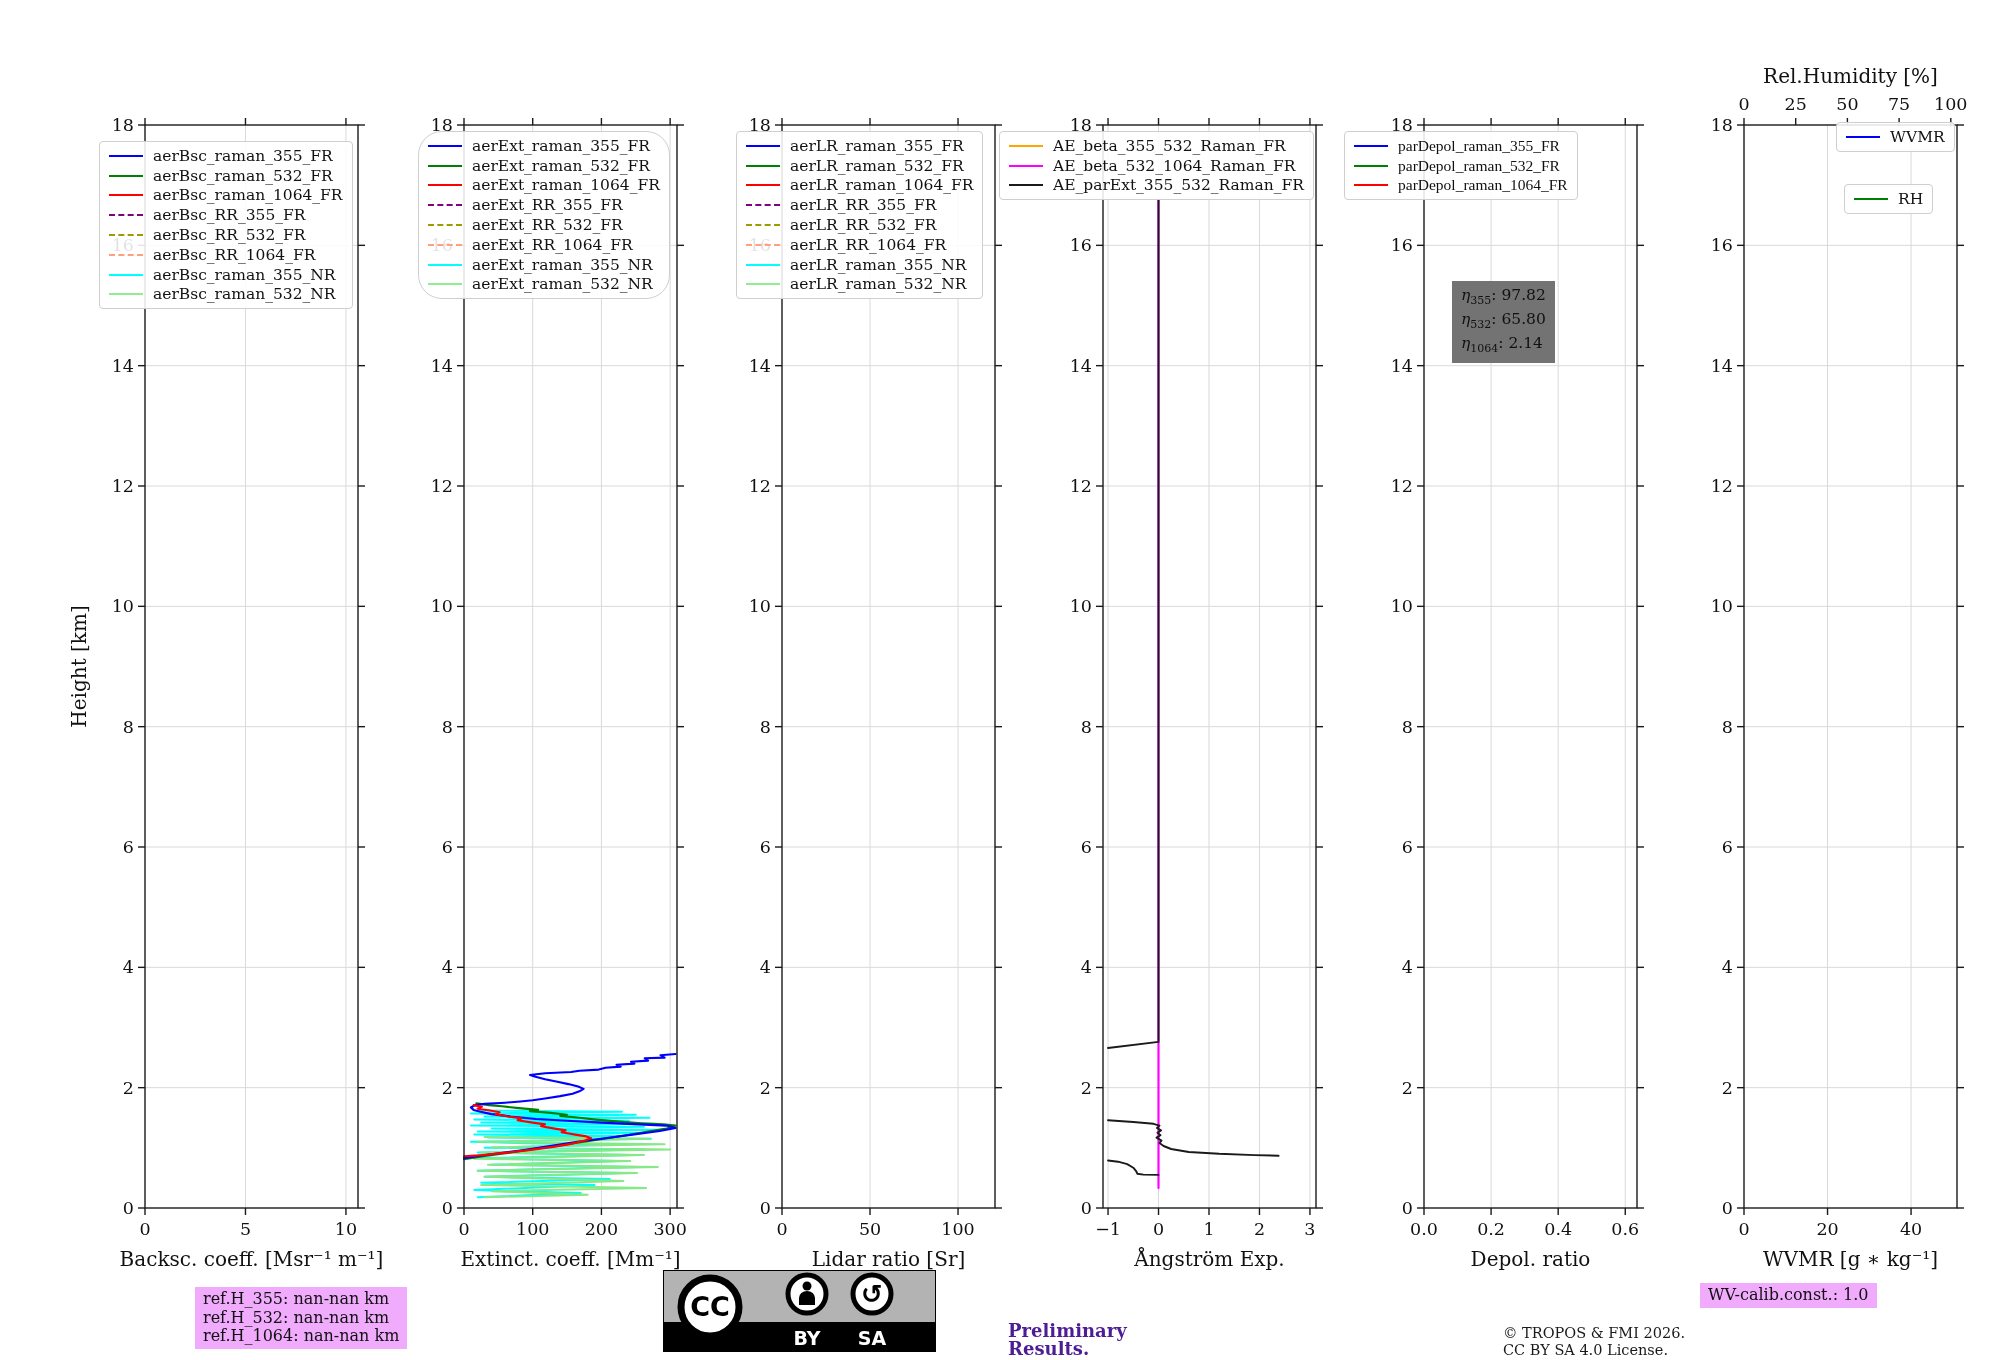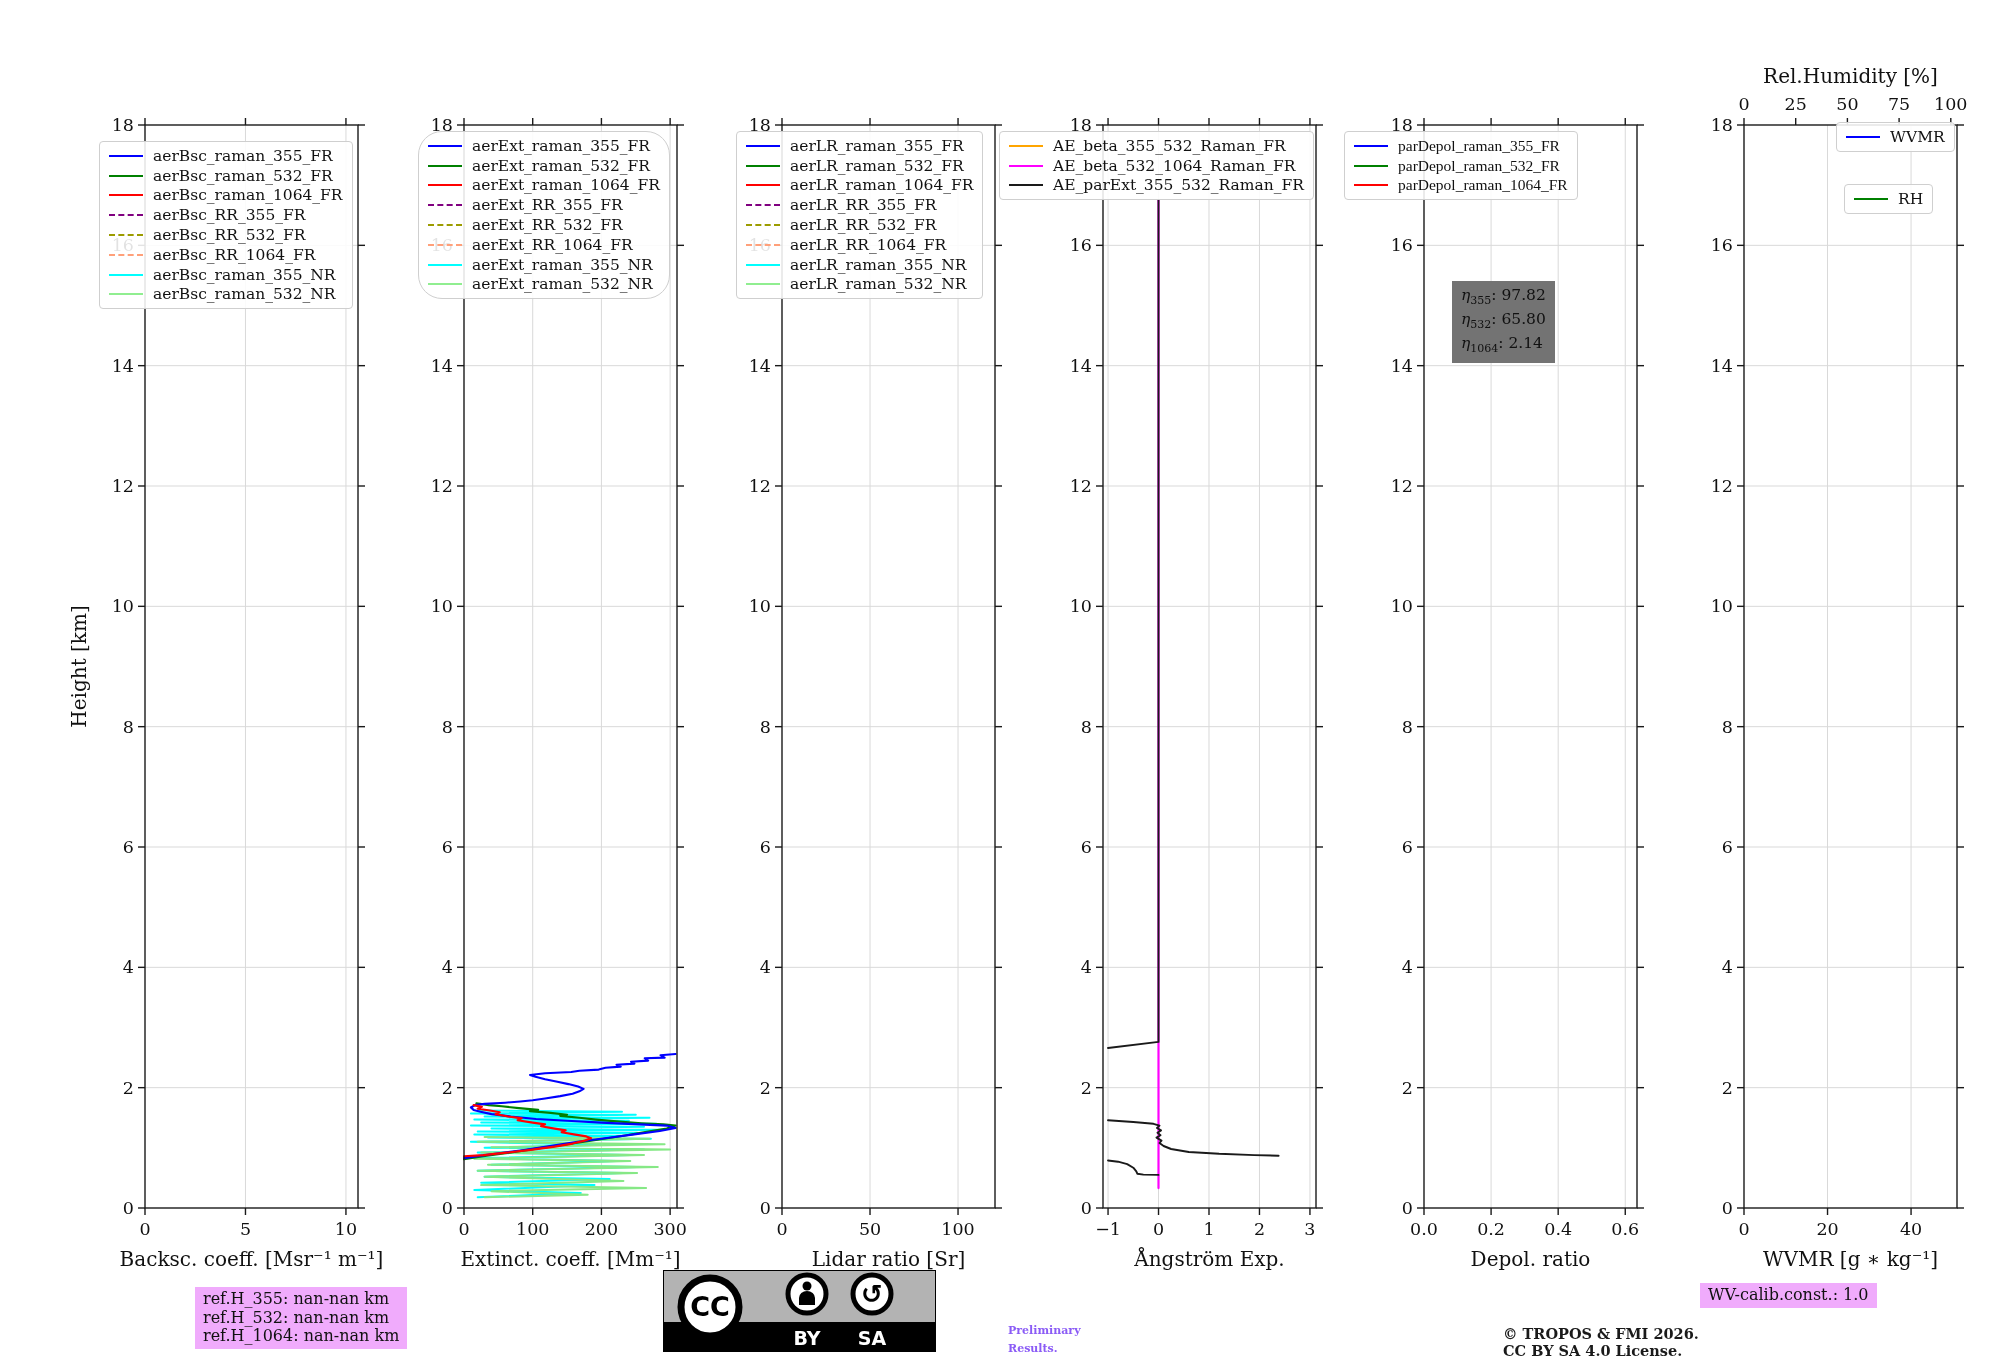--- a/index.html
+++ b/index.html
@@ -8,22 +8,22 @@
   #plot-svg{position:absolute;left:0;top:0;}
   .title{position:absolute;left:0;top:20px;width:2000px;text-align:center;font-size:27px;color:#111;}
   .lg-box{position:absolute;background:rgba(255,255,255,0.88);border:1px solid #cfcfcf;border-radius:4px;padding:4px 9px;z-index:5;}
   .lg-row{display:flex;align-items:center;gap:10px;height:19.8px;}
   .lg-line{width:34px;height:0;border-top:2.6px solid #000;flex:none;}
   .lg-label{font-size:15.5px;color:#111;white-space:nowrap;}
   .eta-box{position:absolute;background:#737373;padding:5px 9px;z-index:4;font-size:15.5px;color:#111;line-height:19px;}
   .eta-box i{font-family:"DejaVu Serif",serif;}
   .eta-box sub{font-size:11px;}
   .note{position:absolute;background:#f0abfc;font-size:16px;line-height:18.5px;color:#111;padding:3px 8px;z-index:4;}
-  .prelim{position:absolute;color:#8b5cf6;font-weight:bold;font-size:11px;line-height:17.5px;z-index:4;}
-  .copyr{position:absolute;color:#1a1a1a;font-weight:bold;font-size:14.5px;line-height:17px;z-index:4;}
+  .prelim{position:absolute;color:#4c1d95;font-weight:bold;font-size:18px;line-height:17.5px;z-index:4;}
+  .copyr{position:absolute;color:#1a1a1a;font-weight:normal;font-size:14.5px;line-height:17px;z-index:4;}
   .badge{position:absolute;z-index:4;}
 </style>
 </head>
 <body>
 
 <div id="fig">
   <svg id="plot-svg" width="2000" height="1360">
       <g>
         <g>
           <line x1="245.47169811320754" y1="125" x2="245.47169811320754" y2="1208" stroke="#d9d9d9" stroke-width="1"></line>

